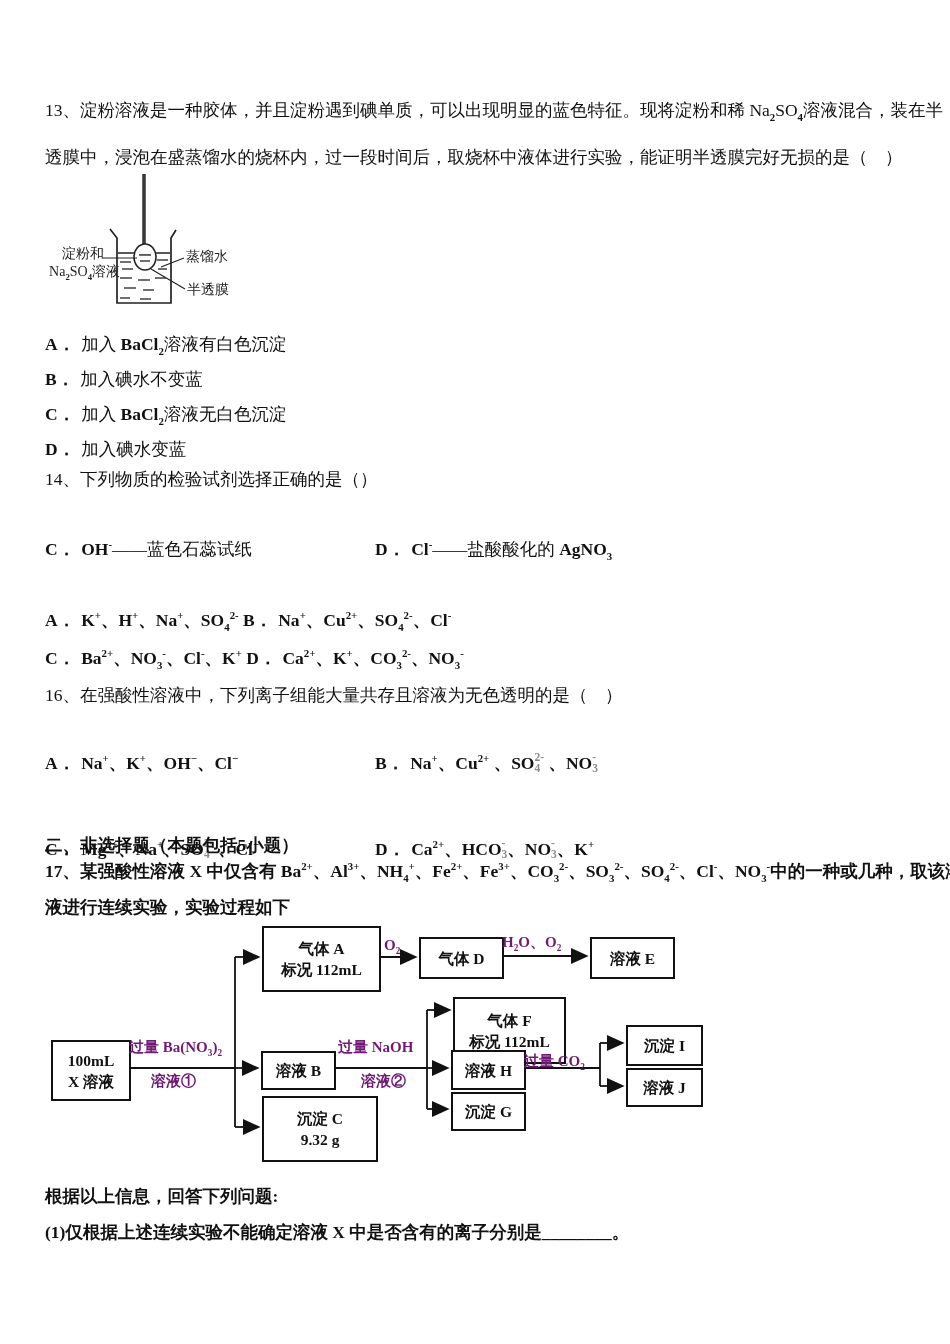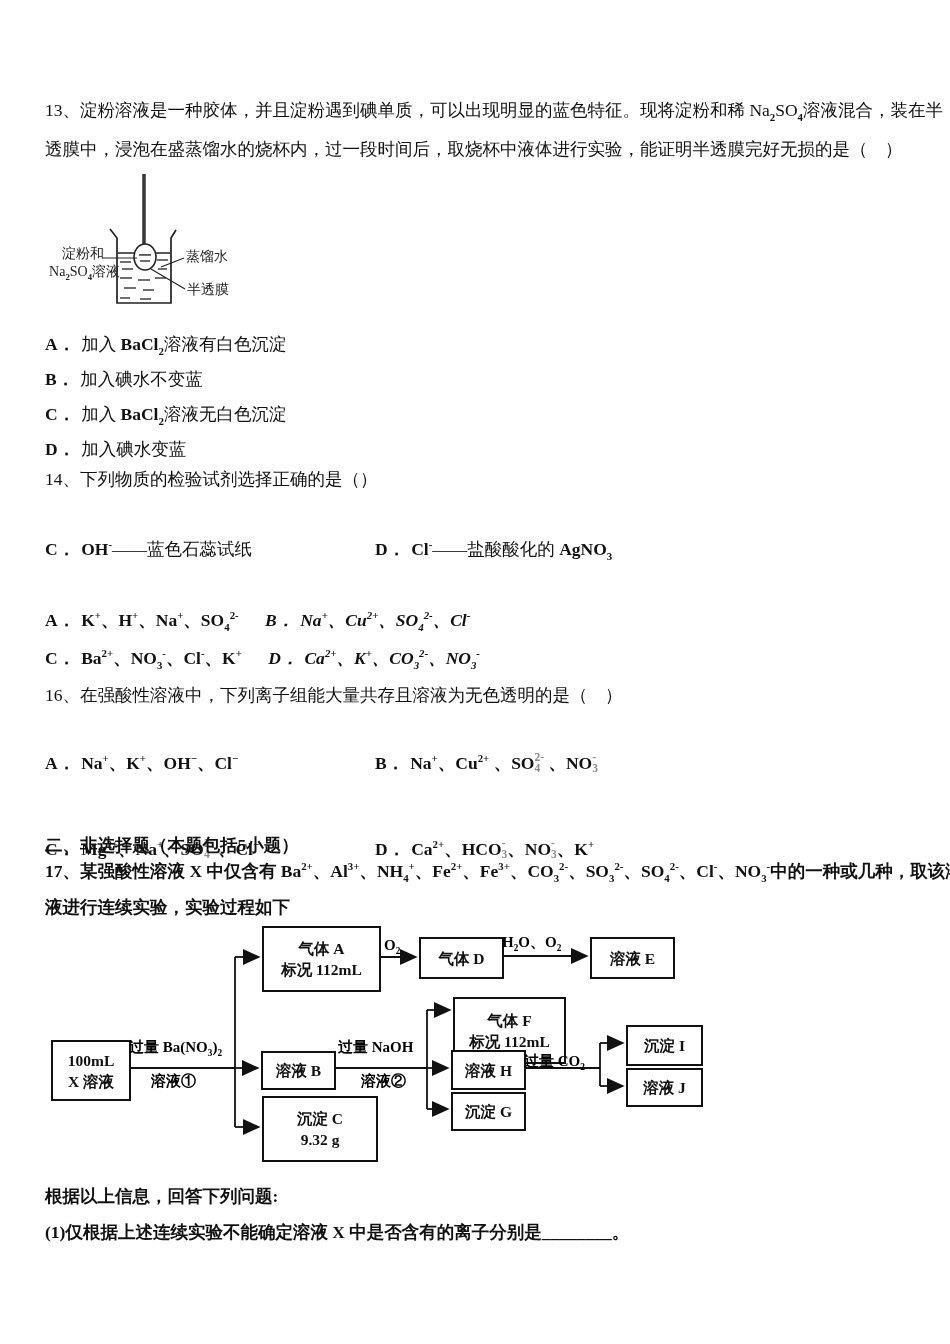--- a/index.html
+++ b/index.html
@@ -7,44 +7,44 @@
         font-family:"Liberation Serif","DejaVu Serif",serif;color:#111;
         font-size:17.5px;overflow:hidden;border-radius:24px;}
   .abs{position:absolute;left:45px;white-space:nowrap;line-height:26px;}
   .bold{font-weight:bold;}
   sup{font-size:0.62em;line-height:0;vertical-align:super;font-weight:bold;}
   sub{font-size:0.62em;line-height:0;vertical-align:sub;font-weight:bold;}
   b{font-weight:bold;}
   .okey{font-weight:bold;margin-right:6px;}
   .optrow{position:relative;}
   .col2{position:absolute;left:330px;top:0;white-space:nowrap;}
-  .gap1{margin-left:22px;font-style:italic;}
+  .gap1{}
   .stk{display:inline-block;text-align:left;color:#8a8a8a;font-size:11.5px;
        line-height:11px;vertical-align:-3px;font-weight:bold;}
   .stk i{display:block;font-style:normal;}
   
   .diagram{position:absolute;left:40px;top:172px;width:260px;height:150px;}
   .diagram svg{position:absolute;left:0;top:0;}
   .dlabel{position:absolute;font-size:14px;line-height:16px;white-space:nowrap;color:#222;text-align:right;}
   .dlabel.r{}
   
   .flow{position:absolute;left:45px;top:920px;width:680px;height:255px;}
   .flow svg{position:absolute;left:0;top:0;}
   .fbox{position:absolute;border:2px solid #111;background:#fff;
         display:flex;flex-direction:column;justify-content:center;align-items:center;
         font-weight:bold;font-size:15.5px;line-height:21px;text-align:center;white-space:nowrap;}
-  .flabel{position:absolute;font-weight:bold;font-size:15px;line-height:18px;white-space:nowrap;color:#000000;}
+  .flabel{position:absolute;font-weight:bold;font-size:15px;line-height:18px;white-space:nowrap;color:#701a75;}
 </style>
 </head>
 <body>
 
 <div class="page">
 
   <div class="abs" style="top:97px">13、淀粉溶液是一种胶体，并且淀粉遇到碘单质，可以出现明显的蓝色特征。现将淀粉和稀 Na<sub>2</sub>SO<sub>4</sub>溶液混合，装在半</div>
-  <div class="abs" style="top:136px">透膜中，浸泡在盛蒸馏水的烧杯内，过一段时间后，取烧杯中液体进行实验，能证明半透膜完好无损的是（　）</div>
+  <div class="abs" style="top:144px">透膜中，浸泡在盛蒸馏水的烧杯内，过一段时间后，取烧杯中液体进行实验，能证明半透膜完好无损的是（　）</div>
 
   <div class="diagram">
     <svg width="260" height="150" viewBox="0 0 260 150">
 
       <line x1="104" y1="2" x2="104" y2="76" stroke="#3a3a3a" stroke-width="3.6"></line>
 
       <path d="M70 57 L77 66 L77 131 L131 131 L131 66 L136 58" fill="none" stroke="#222" stroke-width="1.7"></path>
 
       <line x1="78" y1="81" x2="130" y2="81" stroke="#222" stroke-width="1.3"></line>
 

